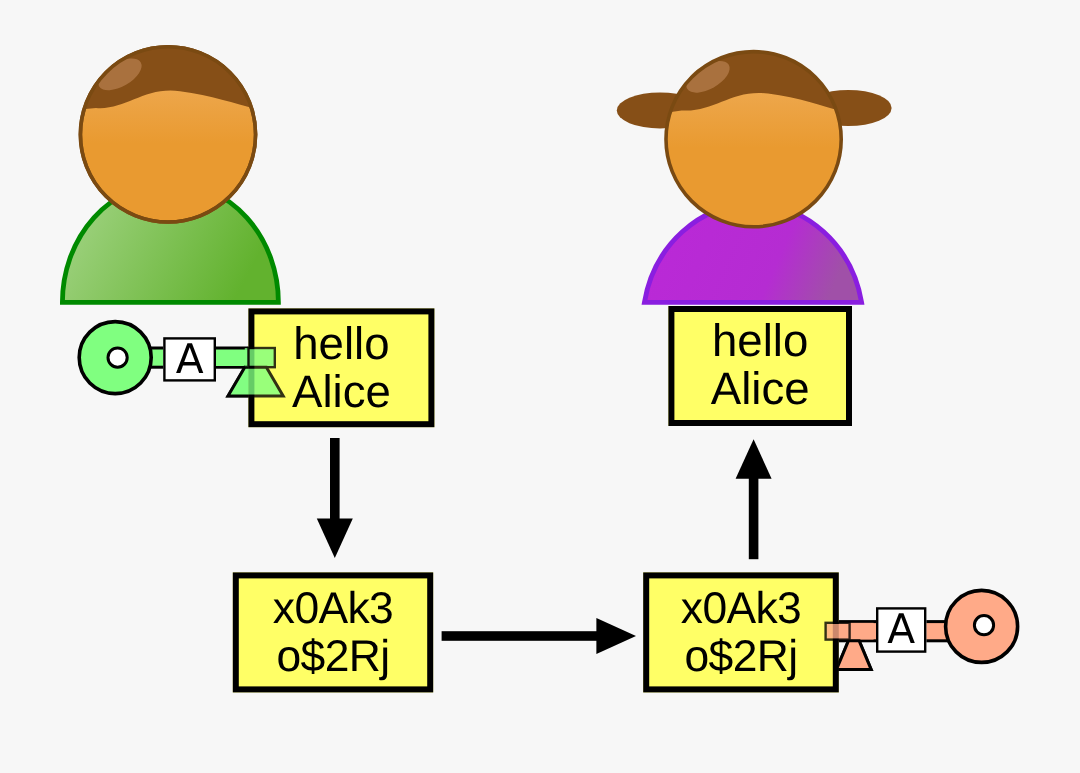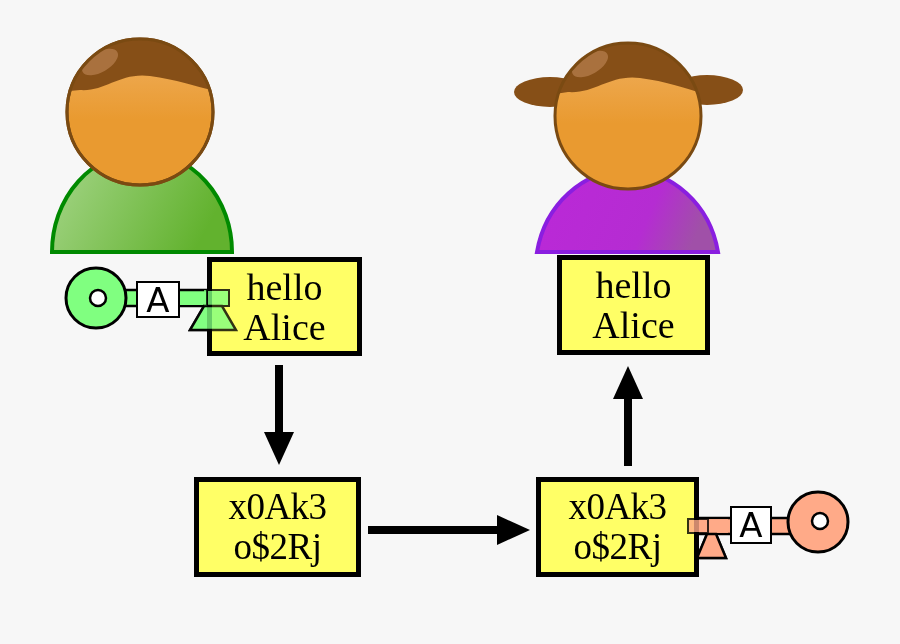--- a/index.html
+++ b/index.html
@@ -4,21 +4,21 @@
   <style>
     html, body { margin: 0; padding: 0; background: #f7f7f7; }
     body { width: 900px; height: 644px; position: relative; overflow: hidden; }
     #canvas { position: absolute; left: 0; top: 0; width: 900px; height: 644px; }
     .msg-box {
       position: absolute;
       box-sizing: border-box;
       background: #ffff66;
       border: 5px solid #000;
       display: flex; flex-direction: column; align-items: center; justify-content: center;
-      font-family: Liberation Serif, serif;
+      font-family: Liberation Sans, sans-serif;
       color: #000;
       line-height: 40px;
     }
     .msg-box span { display: block; font-size: 38px; white-space: nowrap; }
     .cipher span { font-size: 37px; letter-spacing: -0.5px; }
     .key-label {
       position: absolute; box-sizing: border-box;
       background: #fff; border: 2px solid #000;
       font-family: "DejaVu Sans", sans-serif; font-size: 34px;
       display: flex; align-items: center; justify-content: center; line-height: 1;

